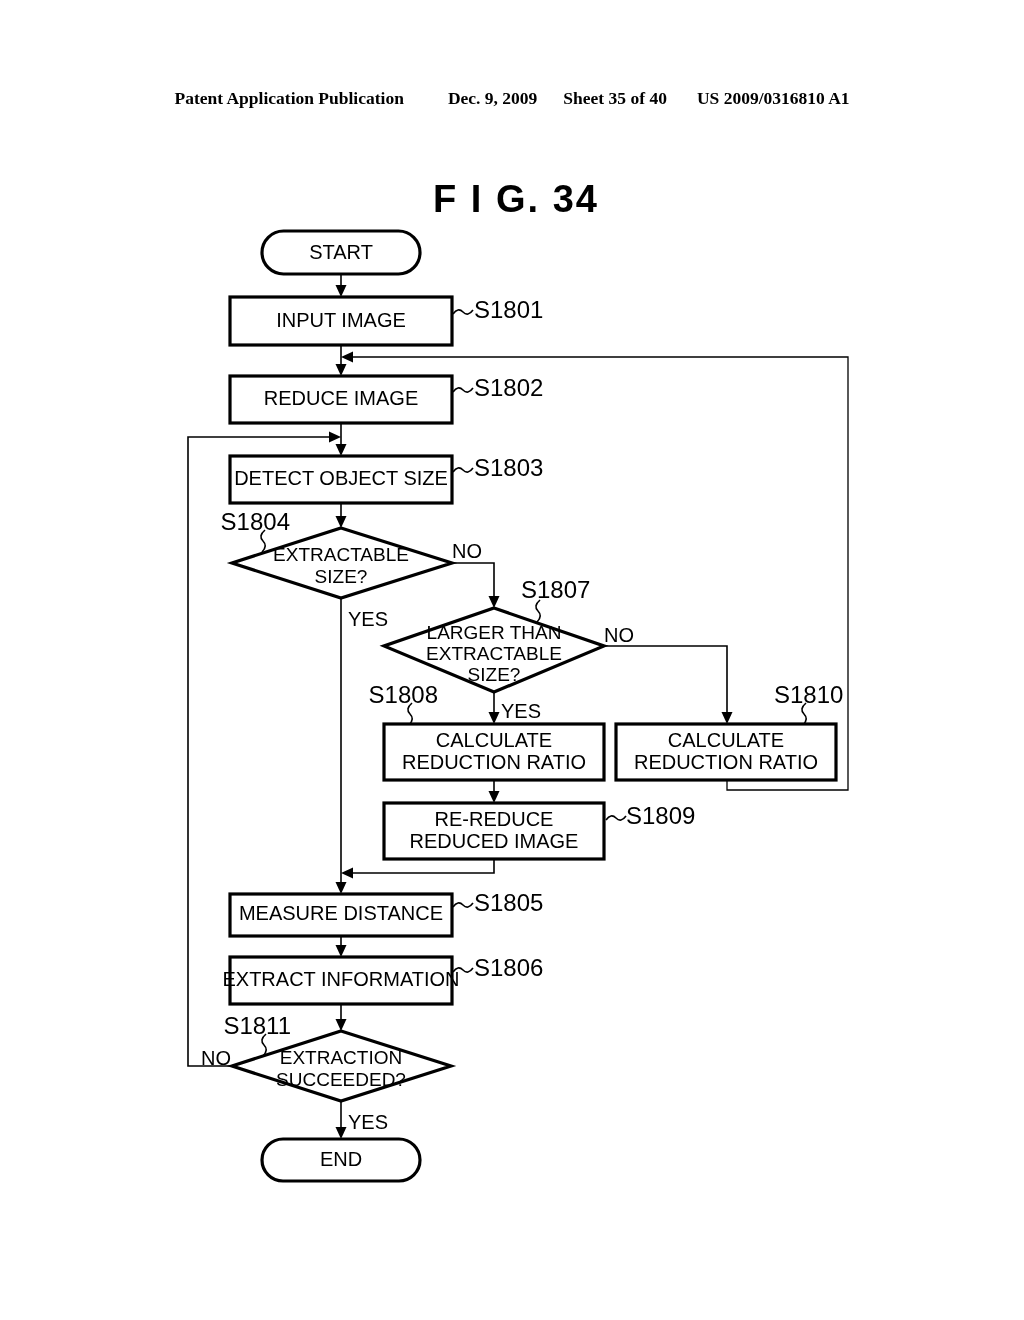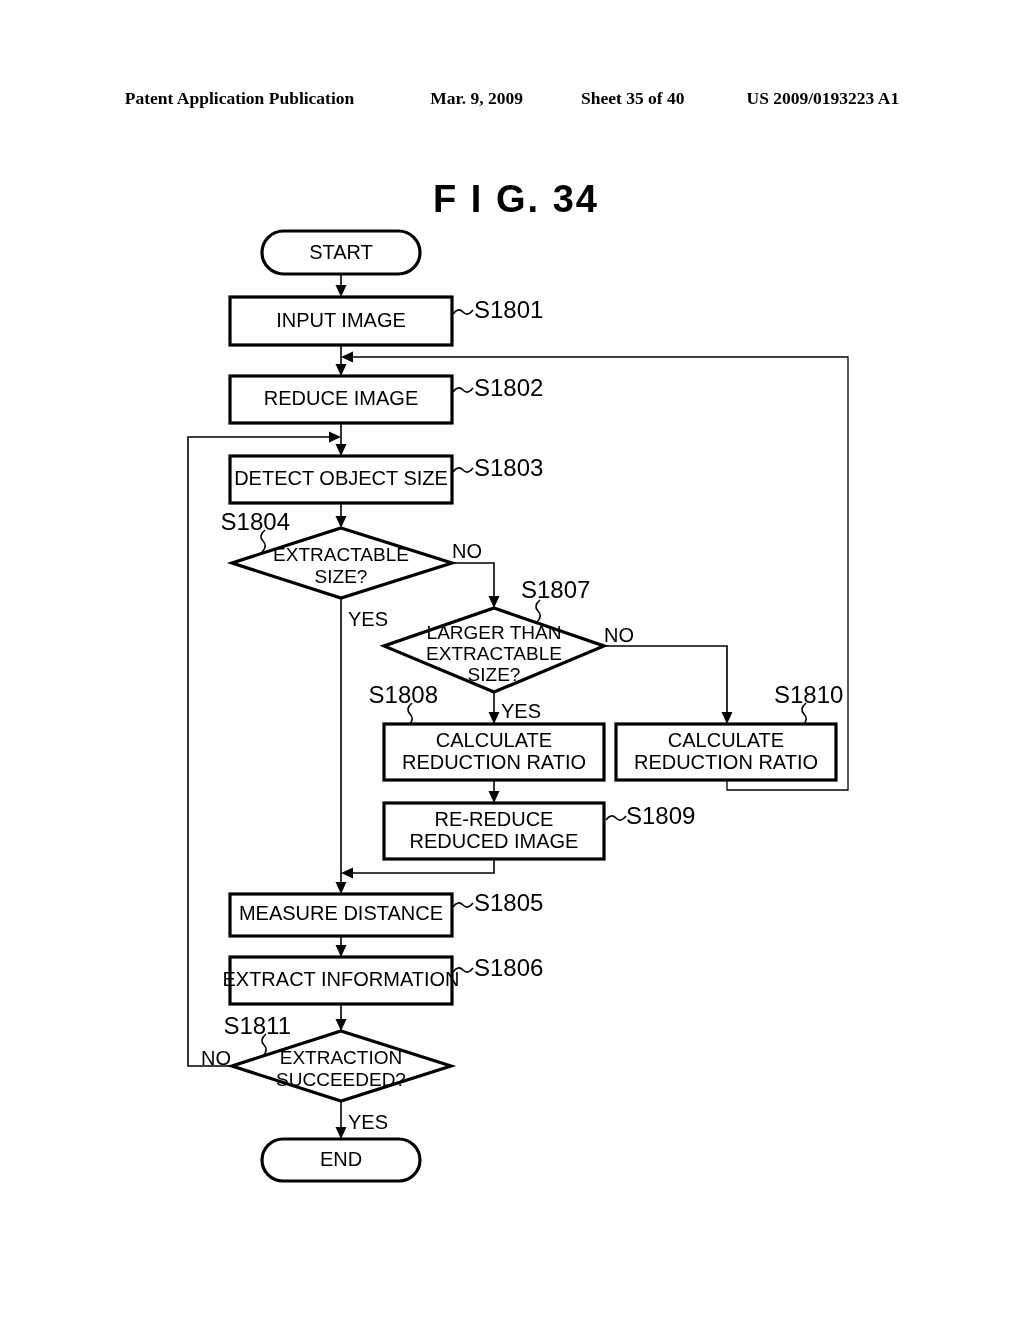--- a/index.html
+++ b/index.html
@@ -27,21 +27,20 @@
     left: 0;
     width: 1024px;
     display: flex;
     justify-content: center;
     align-items: baseline;
     font-family: "Liberation Serif", serif;
     font-weight: bold;
     font-size: 17.5px;
     letter-spacing: 0px;
     white-space: nowrap;
-    gap: 16px;
   }
   .hdr .seg { display: inline-block; }
   .hdr .gapA { width: 44px; }
   .hdr .gapB { width: 26px; }
   .hdr .gapC { width: 30px; }
 
   svg { display: block; }
   .ln { stroke: #000; fill: none; }
   .thin { stroke-width: 1.6; }
   .hair { stroke-width: 1.3; }
@@ -69,25 +68,25 @@
   }
 </style>
 </head>
 <body>
 
 <div id="page">
 
   <div class="hdr">
     <span class="seg">Patent Application Publication</span>
     <span class="gapA"></span>
-    <span class="seg">Mar. 9, 2009</span>
+    <span class="seg">Dec. 9, 2009</span>
     <span class="gapB"></span>
     <span class="seg">Sheet 35 of 40</span>
     <span class="gapC"></span>
-    <span class="seg">US 2009/0193223 A1</span>
+    <span class="seg">US 2009/0316810 A1</span>
   </div>
 
   <svg width="1024" height="1320" viewBox="0 0 1024 1320">
 
     <text class="fig" x="516" y="212">F I G.  34</text>
 
     <g>
 
       <line class="ln thin" x1="341" y1="274" x2="341" y2="289"></line>
       <polygon points="341,297 335.5,285 346.5,285" fill="#000"></polygon>

